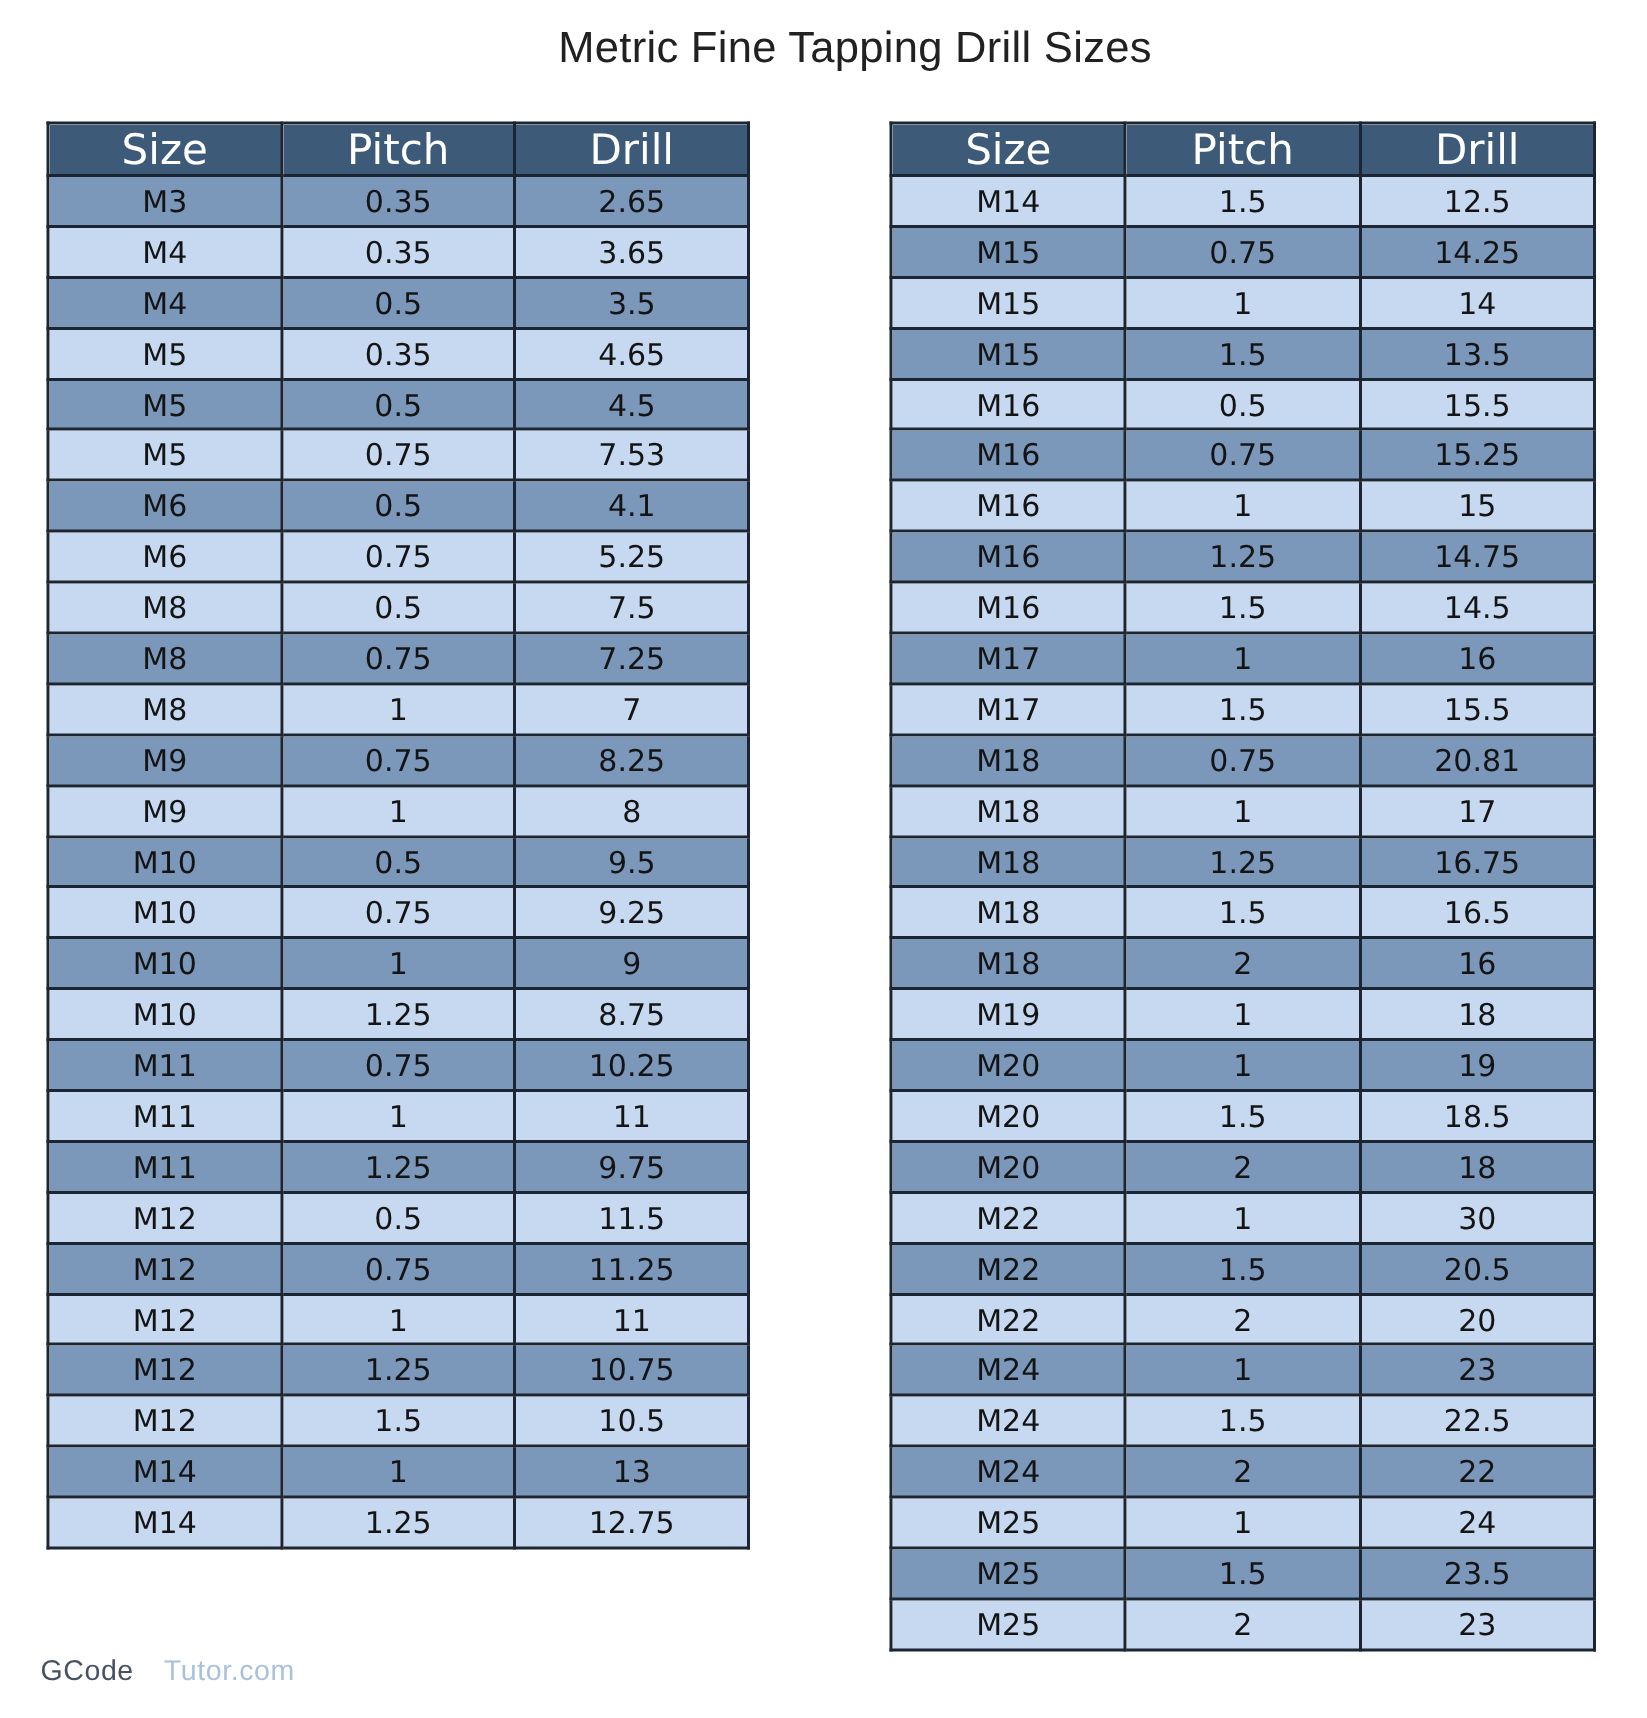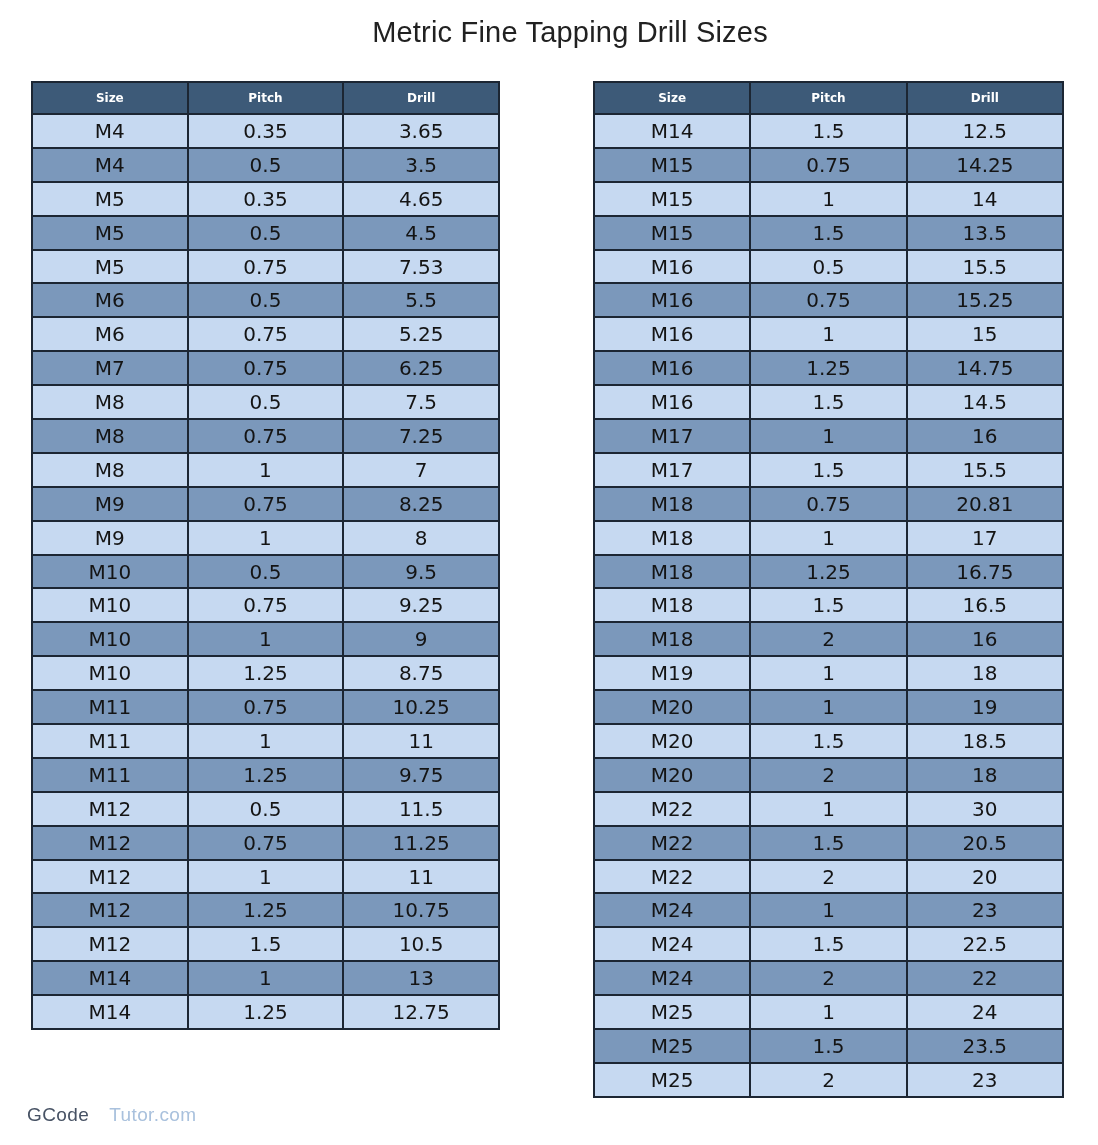--- a/index.html
+++ b/index.html
@@ -50,22 +50,22 @@
     text-align: center;
     vertical-align: middle;
     padding: 0;
     overflow: hidden;
     white-space: nowrap;
   }
   .drill-table th {
     height: 30px;
     background: var(--header-bg);
     color: var(--header-text);
-    font-weight: bold;
-    font-size: 12px;
+    font-weight: normal;
+    font-size: 28px;
   }
   .drill-table td {
     height: 31.9px;
     font-size: 20px;
     color: var(--cell-text);
   }
   tr.row-light td { background: var(--row-light); }
   tr.row-dark  td { background: var(--row-dark); }
   .footer {
     position: absolute;
@@ -87,20 +87,25 @@
 
   <table class="drill-table table-left">
     <thead>
       <tr>
         <th>Size</th>
         <th>Pitch</th>
         <th>Drill</th>
       </tr>
     </thead>
     <tbody>
+        <tr class="row-dark">
+          <td>M3</td>
+          <td>0.35</td>
+          <td>2.65</td>
+        </tr>
         <tr class="row-light">
           <td>M4</td>
           <td>0.35</td>
           <td>3.65</td>
         </tr>
         <tr class="row-dark">
           <td>M4</td>
           <td>0.5</td>
           <td>3.5</td>
         </tr>
@@ -115,31 +120,26 @@
           <td>4.5</td>
         </tr>
         <tr class="row-light">
           <td>M5</td>
           <td>0.75</td>
           <td>7.53</td>
         </tr>
         <tr class="row-dark">
           <td>M6</td>
           <td>0.5</td>
-          <td>5.5</td>
+          <td>4.1</td>
         </tr>
         <tr class="row-light">
           <td>M6</td>
           <td>0.75</td>
           <td>5.25</td>
-        </tr>
-        <tr class="row-dark">
-          <td>M7</td>
-          <td>0.75</td>
-          <td>6.25</td>
         </tr>
         <tr class="row-light">
           <td>M8</td>
           <td>0.5</td>
           <td>7.5</td>
         </tr>
         <tr class="row-dark">
           <td>M8</td>
           <td>0.75</td>
           <td>7.25</td>

